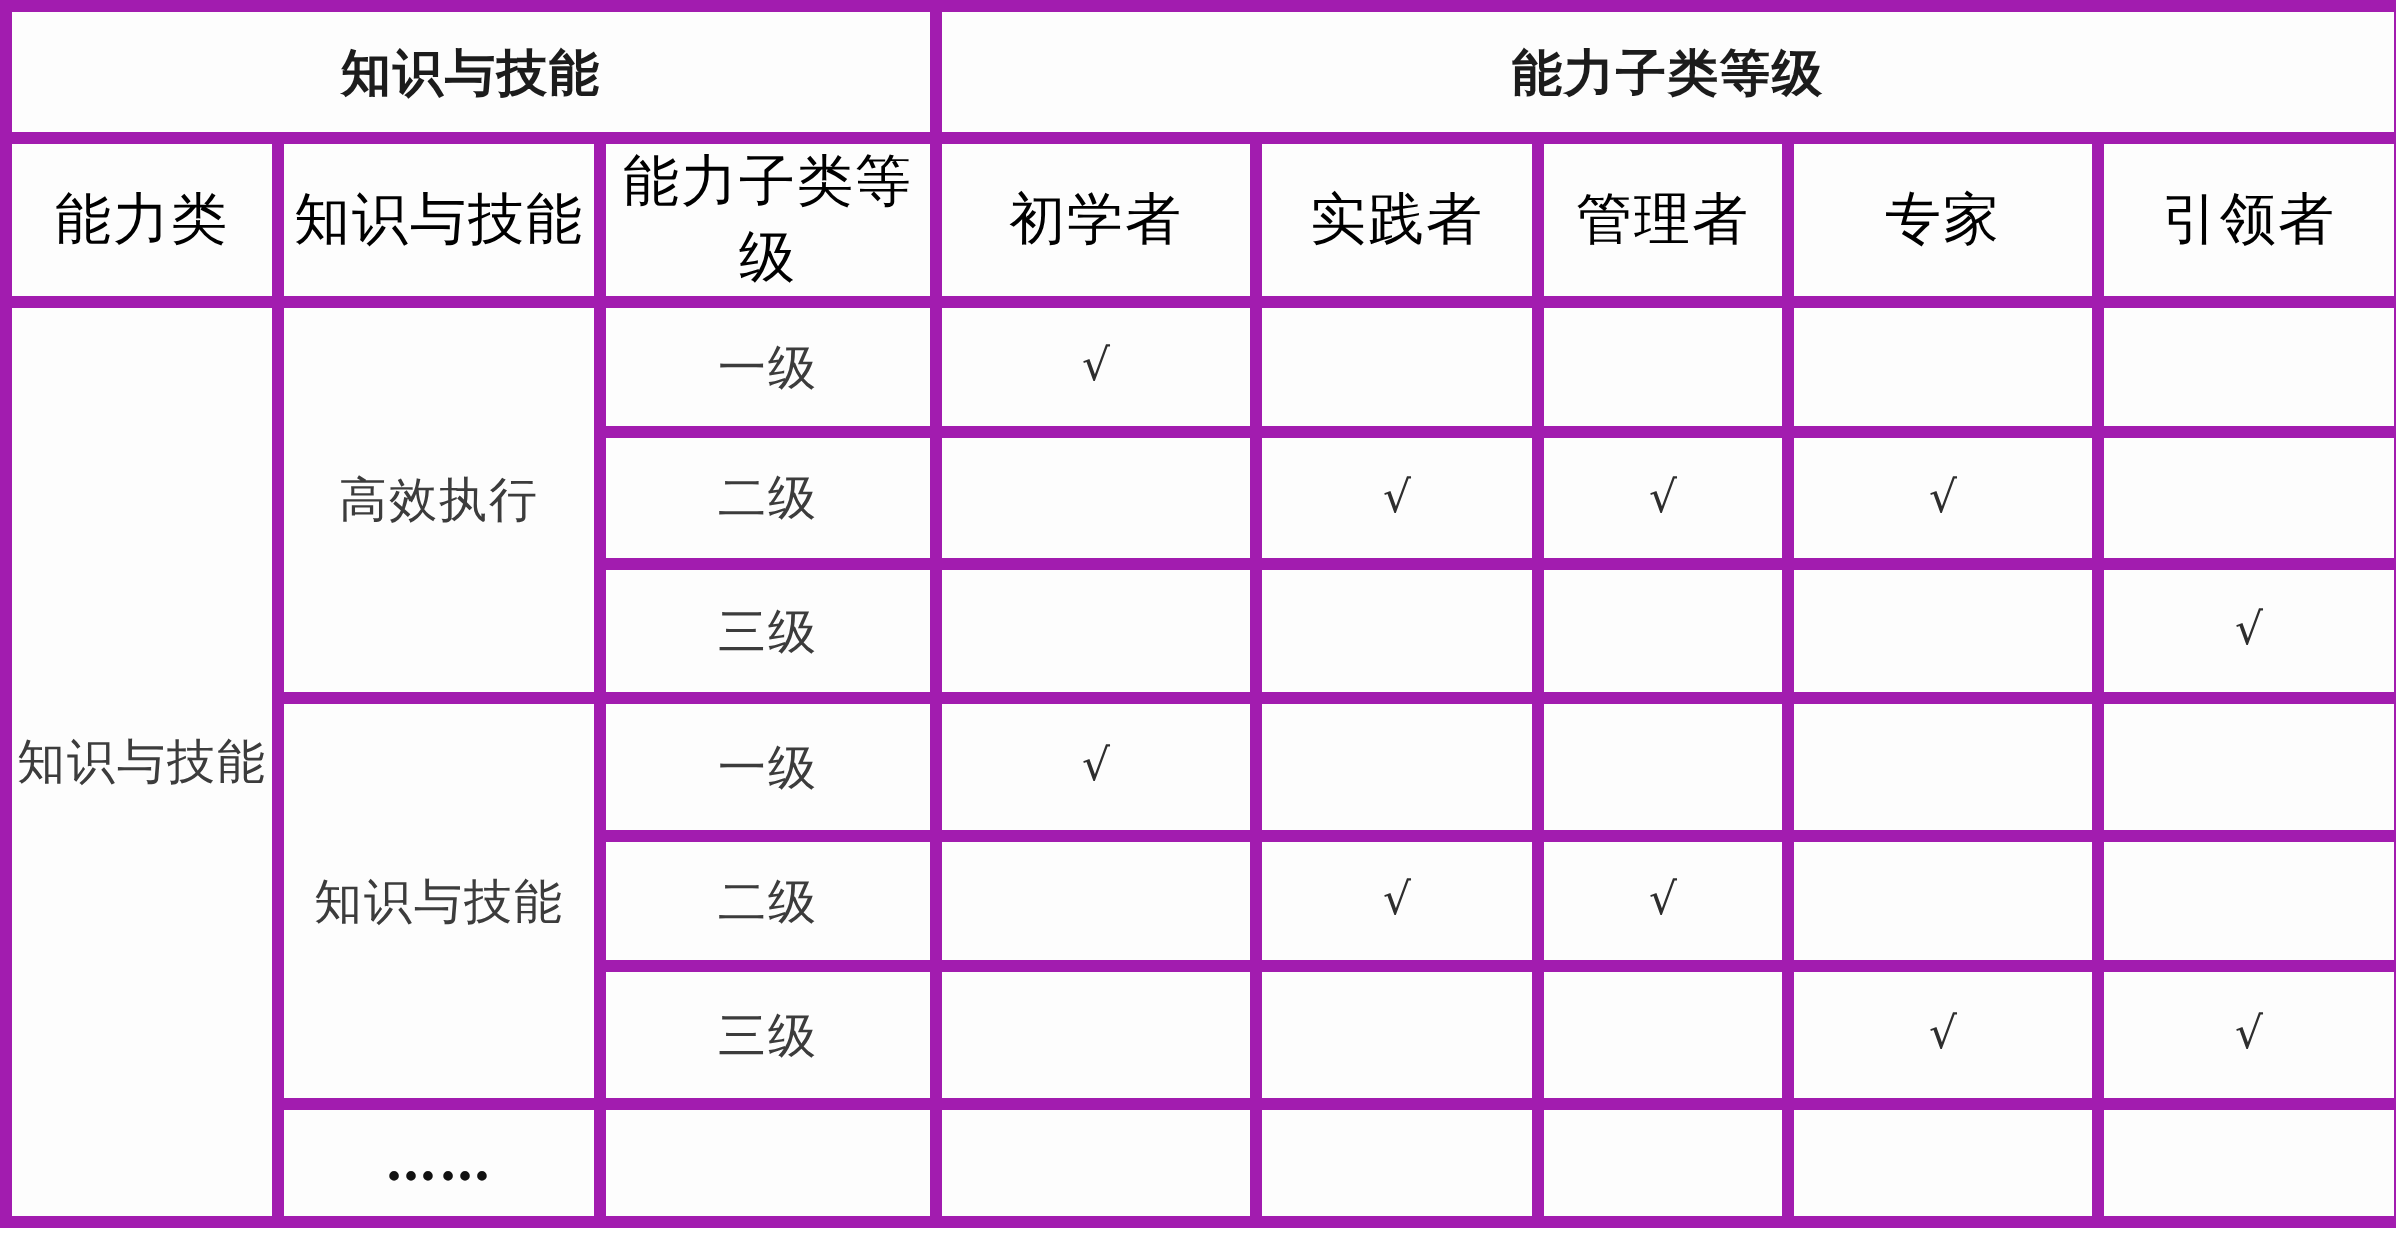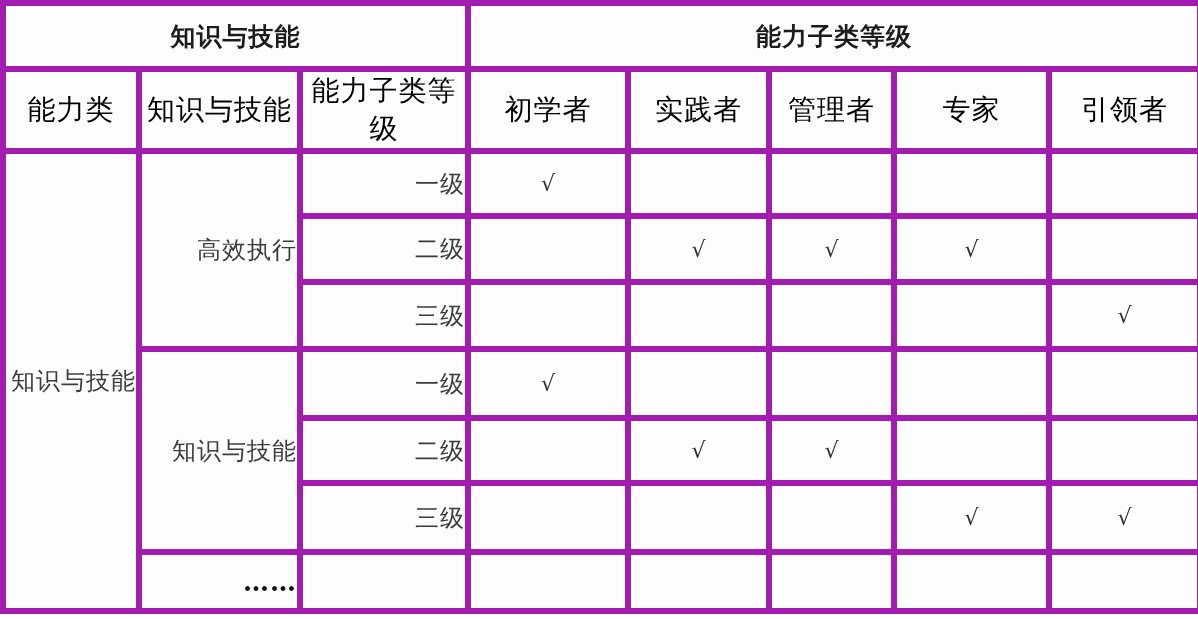--- a/index.html
+++ b/index.html
@@ -36,21 +36,21 @@
     font-size: 28px;
     font-weight: normal;
     color: #000000;
     text-align: center;
     letter-spacing: 1px;
   }
   
   td.label-cell {
     font-size: 24px;
     color: #3c3c3c;
-    text-align: right;
+    text-align: center;
     padding-left: 14px;
     letter-spacing: 1px;
   }
   td.ellipsis-cell {
     font-weight: bold;
     color: #111111;
     font-size: 26px;
     letter-spacing: 1px;
   }
   

